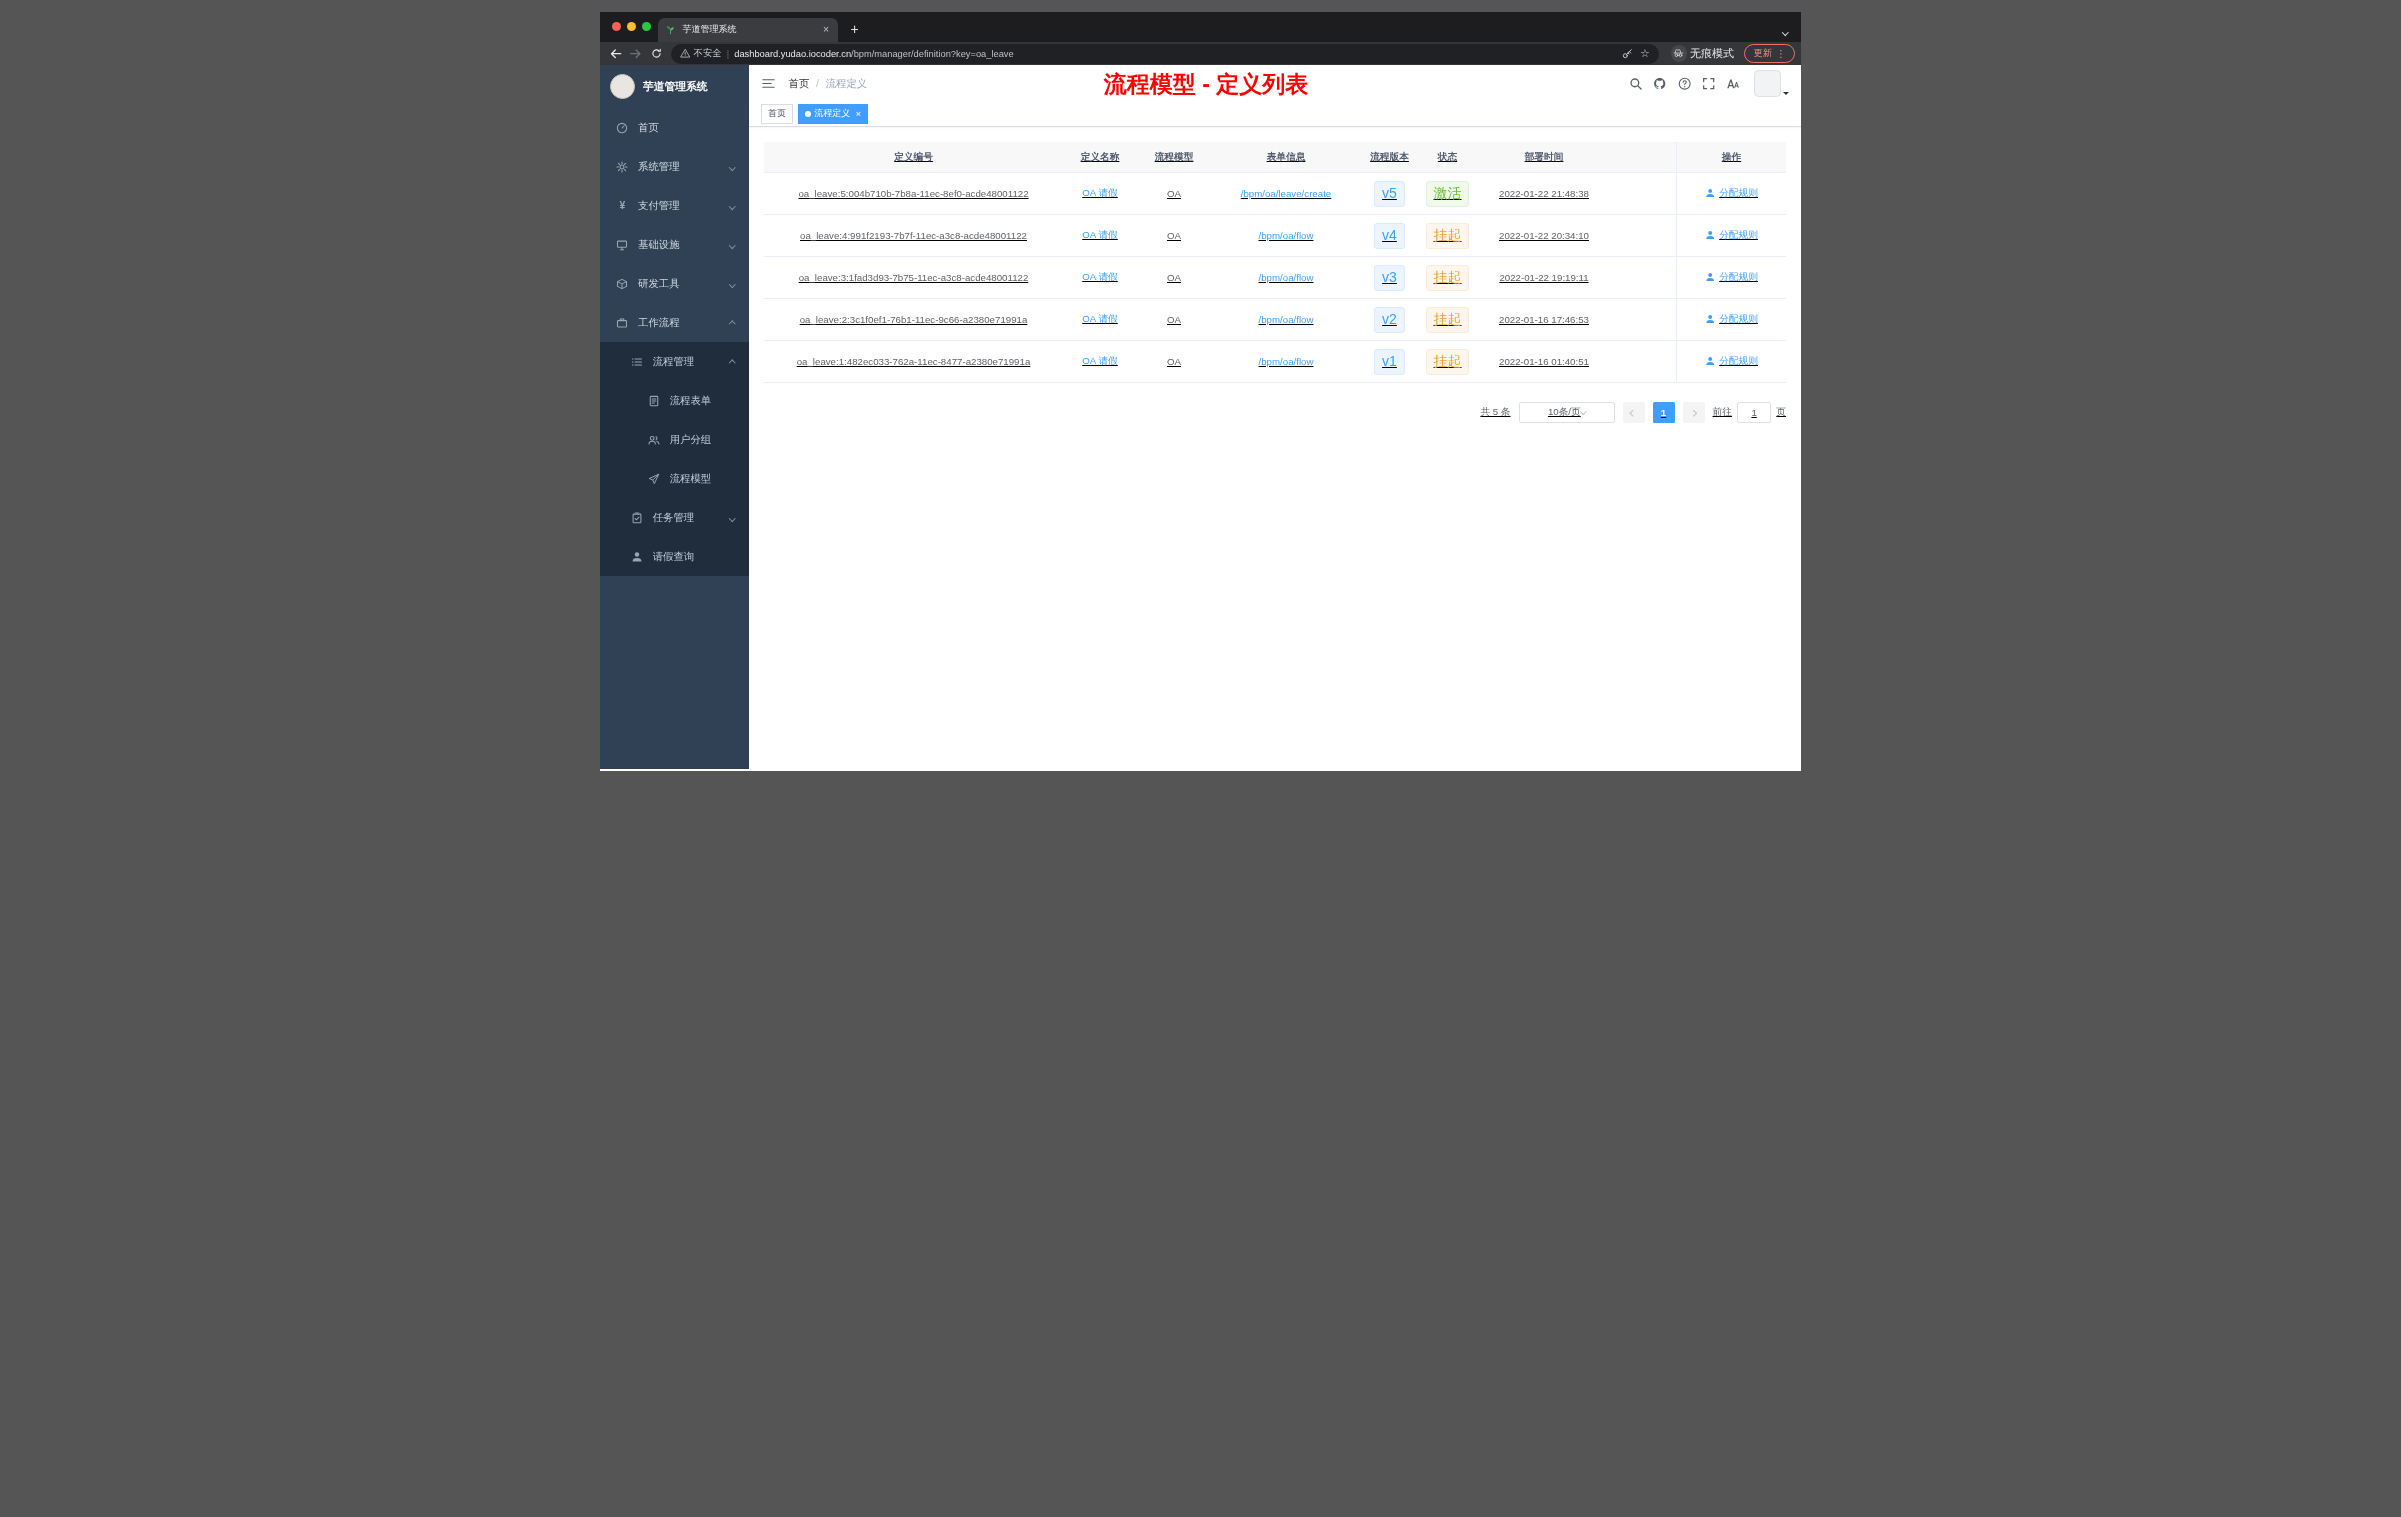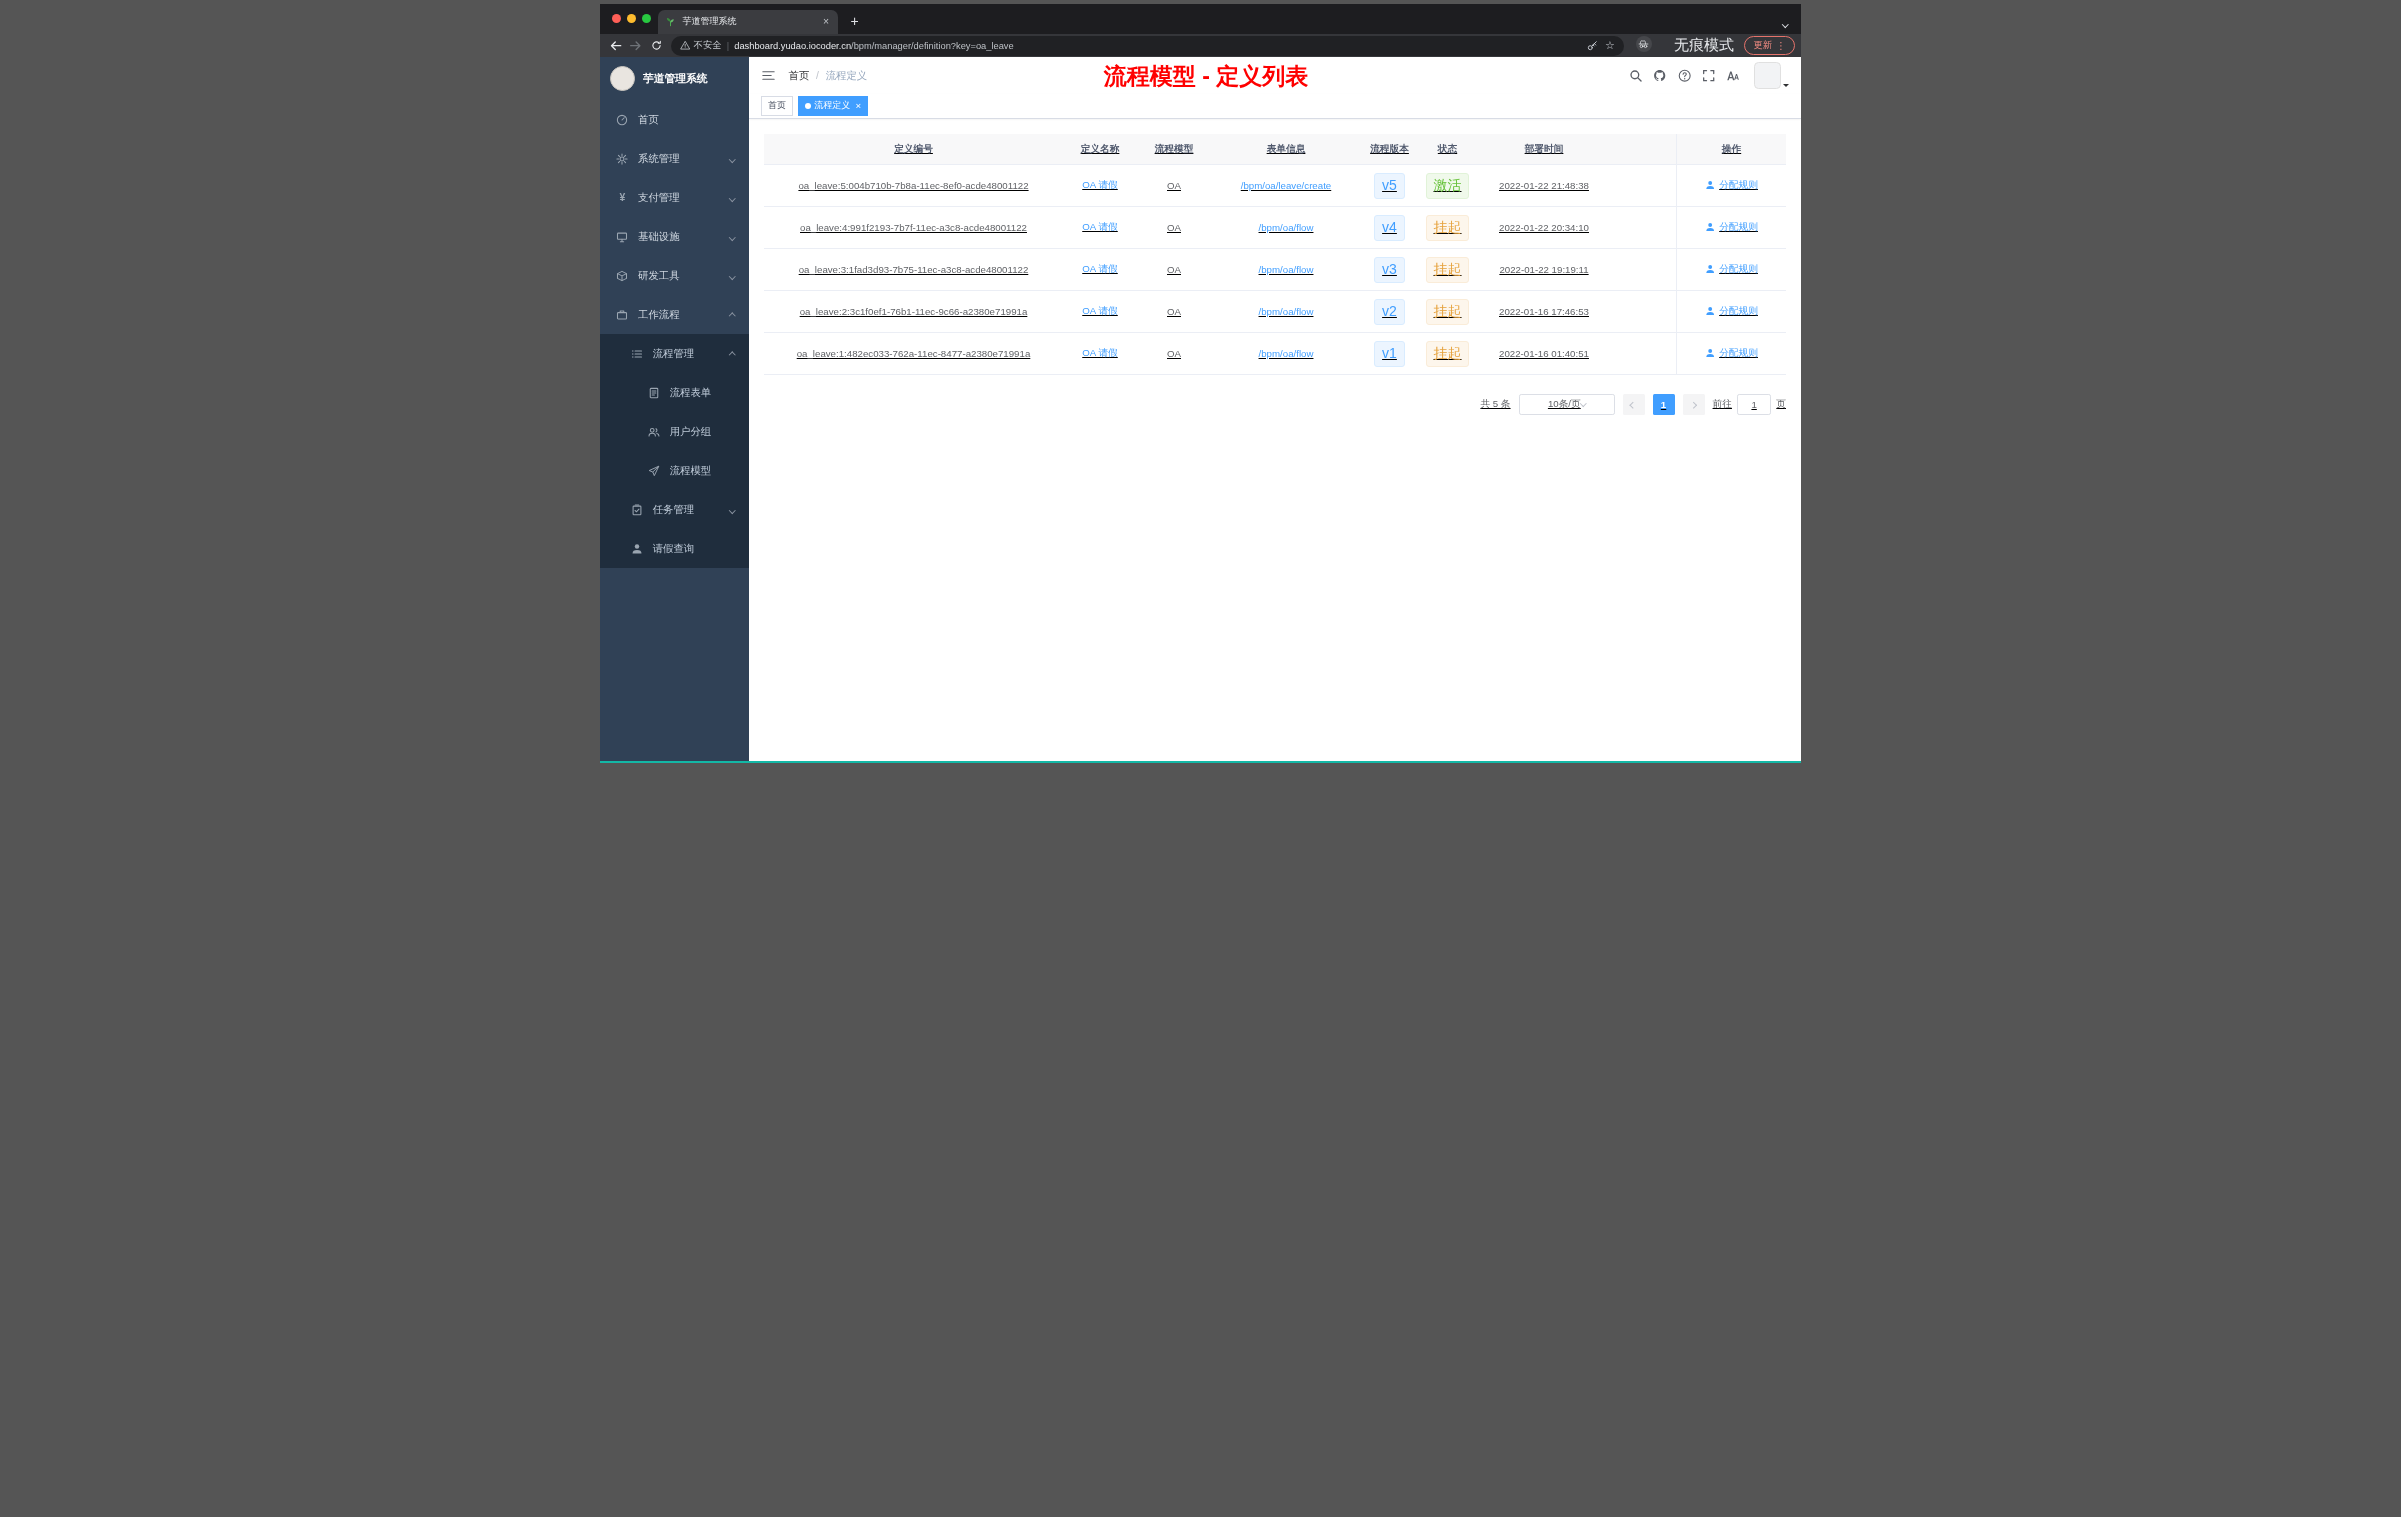--- a/index.html
+++ b/index.html
@@ -1,17 +1,17 @@
 <!DOCTYPE html>
 <html style="font-size:12px"><head>
 <meta charset="utf-8">
 <style>
   * { box-sizing: border-box; margin: 0; padding: 0; }
   body { font-family: "Liberation Sans", "DejaVu Sans", sans-serif; background:#555; }
-  .screen { width:1201px; height:759px; position:relative; background:#14b8a6; overflow:hidden; margin:4px auto; }
+  .screen { width:1201px; height:759px; position:relative; background:#ffffff; overflow:hidden; margin:12px auto; }
 
   
   .tabstrip { height:30px; background:#1d1d20; position:relative; display:flex; align-items:flex-end; }
   .traffic { position:absolute; left:12px; top:10.4px; display:flex; gap:6px; }
   .tl { width:9px; height:9px; border-radius:50%; cursor:pointer; }
   .tl.red { background:#ff5f57; } .tl.yellow { background:#febc2e; } .tl.green { background:#28c840; }
   .tab { margin-left:58px; height:24.5px; width:180px; background:#3b3c40; border-radius:6.7px 6.7px 0 0; display:flex; align-items:center; padding:0 7.4px; gap:6px; color:#e8eaed; font-size:9px; cursor:default; }
   .tab-title { flex:1; overflow:hidden; white-space:nowrap; text-overflow:ellipsis; }
   .tab-x { color:#bdc1c6; font-size:10.4px; cursor:pointer; padding:0 1.5px; }
   .newtab { width:21px; height:21px; margin:0 0 2.2px 6px; color:#dfe1e5; font-size:14px; display:flex; align-items:center; justify-content:center; border-radius:50%; cursor:pointer; }
@@ -19,21 +19,21 @@
 
   .toolbar { height:23px; background:#35363a; display:flex; align-items:center; padding:0 6px; }
   .navbtn { width:20px; height:20px; border-radius:50%; color:#e8eaed; display:flex; align-items:center; justify-content:center; cursor:pointer; flex-shrink:0; }
   .navbtn.disabled { color:#6e7277; cursor:default; }
   .omnibox { flex:1; height:20px; background:#202124; border-radius:10.4px; display:flex; align-items:center; padding:0 9px; margin:0 4.5px; gap:5.2px; color:#e8eaed; font-size:9.3px; min-width:0; cursor:text; }
   .sec-label { color:#c7cbd1; display:flex; align-items:center; gap:3.7px; flex-shrink:0; }
   .url-divider { color:#5f6368; }
   .url { white-space:nowrap; overflow:hidden; text-overflow:ellipsis; flex:1; }
   .url .host { color:#e8eaed; } .url .path { color:#bdc1c6; }
   .omni-icons { display:flex; gap:7.4px; color:#c7cbd1; flex-shrink:0; align-items:center; }
-  .incog { display:flex; gap:22px; color:#e8eaed; font-size:15px; padding:0 7.4px; flex-shrink:0; }
+  .incog { display:flex; align-items:center; gap:3px; color:#e8eaed; font-size:11px; padding:0 7.4px; flex-shrink:0; }
   .incog-circle { width:16.3px; height:16.3px; border-radius:50%; background:#46474b; display:flex; align-items:center; justify-content:center; color:#e8eaed; }
   .update-pill { display:flex; align-items:center; gap:4px; border:0.7px solid #e5736b; color:#f28b82; border-radius:10.4px; height:18.6px; padding:0 8.2px; font-size:9.3px; cursor:pointer; flex-shrink:0; margin-left:3px;justify-content:flex-end; }
   .update-pill .dots { font-size:9.7px; }
 
   
   .app { display:flex; height:704px; }
   .sidebar { width:149px; background:#304156; flex-shrink:0; overflow:hidden; }
   .logo-row { height:43px; display:flex; align-items:center; gap:8.2px; padding:0 9.7px; cursor:pointer; }
   .logo-avatar { width:25px; height:25px; border-radius:50%; background:#e9e5e0; border:0.7px solid #c9c5bf; flex-shrink:0; }
   .logo-title { color:#fff; font-size:10.8px; font-weight:700; white-space:nowrap; }

